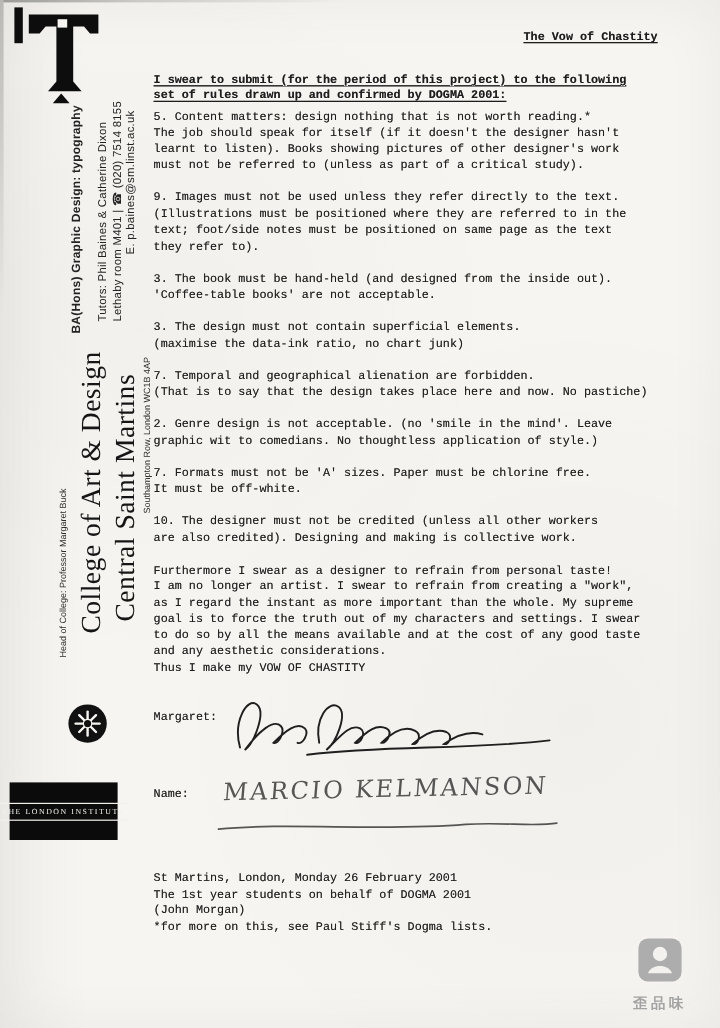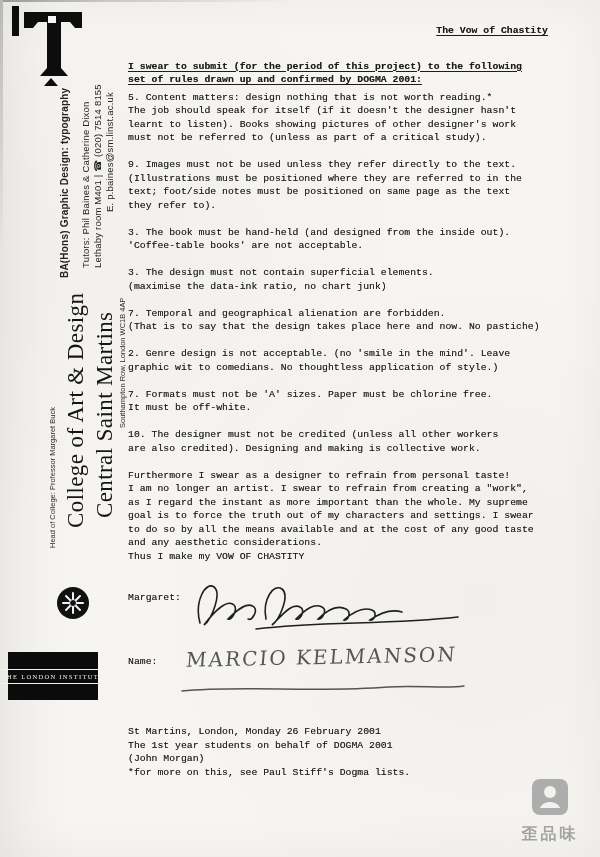--- a/index.html
+++ b/index.html
@@ -56,21 +56,21 @@
     position:absolute;left:58px;top:-4px;
     font-family:"DejaVu Serif", serif;font-size:20px;letter-spacing:2px;
     color:#343434;opacity:.82;transform:rotate(-1.2deg) skewX(-6deg);
     text-shadow:none;white-space:nowrap;
   }
   .name-underline{position:absolute;left:50px;top:26px;}
   .closing{margin-top:16px;}
 
   
   .watermark{position:absolute;right:10px;bottom:12px;width:80px;text-align:center;}
-  .wm-text{font-family:"DejaVu Sans", sans-serif;font-size:16px;font-weight:bold;
+  .wm-text{font-family:"DejaVu Sans", sans-serif;font-size:12px;font-weight:bold;
     color:#a3a3a3;letter-spacing:3px;margin-top:4px;}
 </style>
 </head>
 <body>
 
 <div class="page">
   <div class="scan-edge-top"></div>
   <div class="scan-edge-left"></div>
 
   <div>

